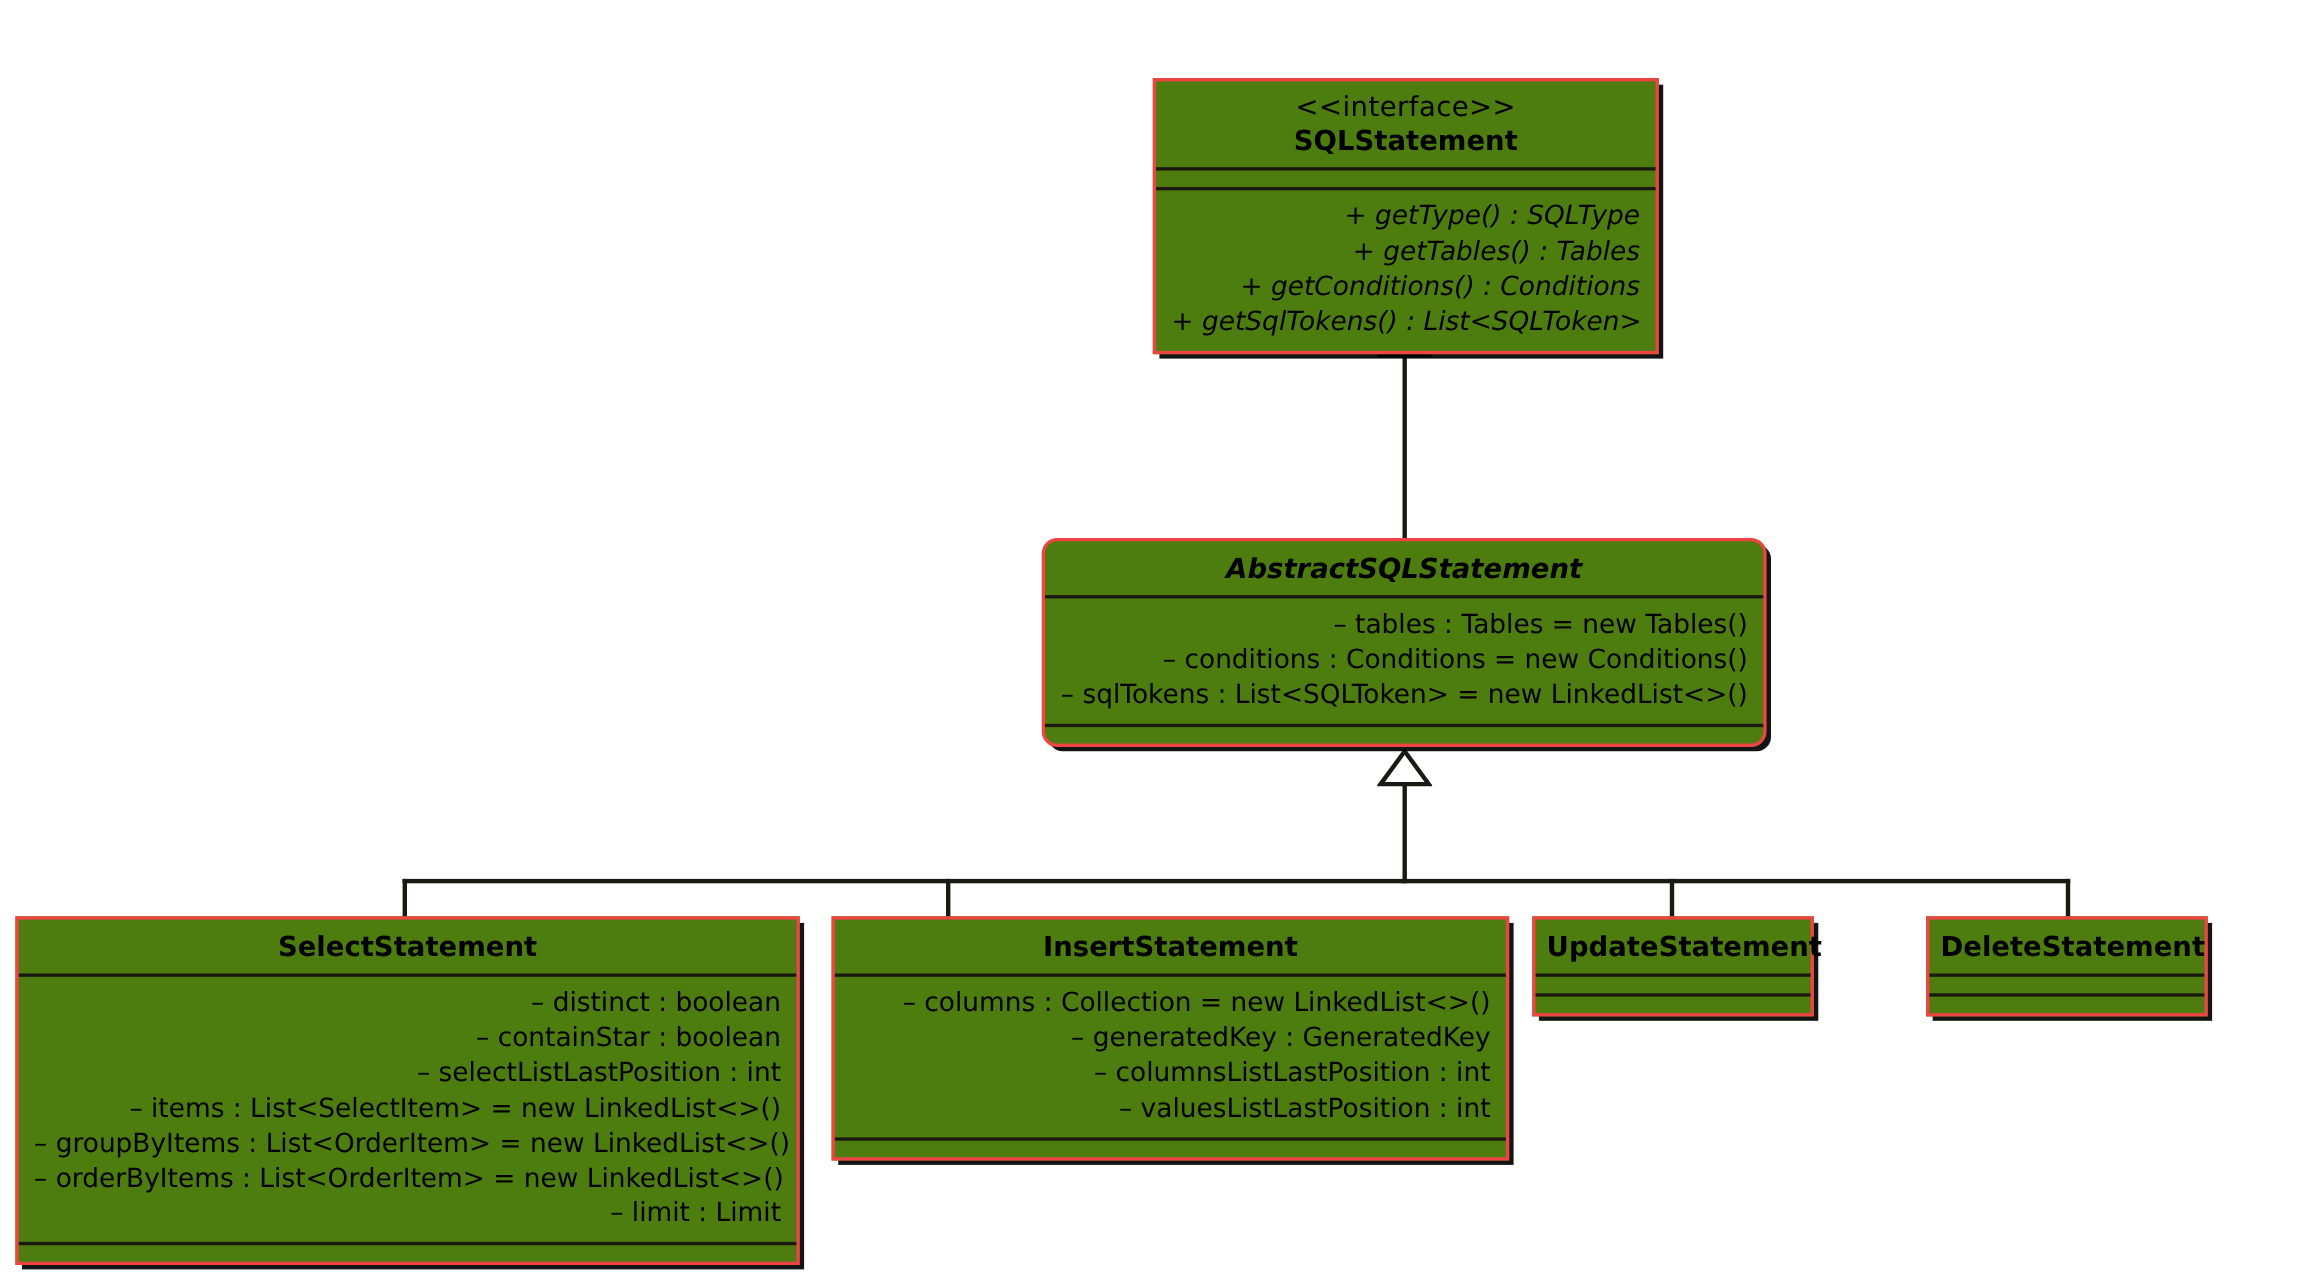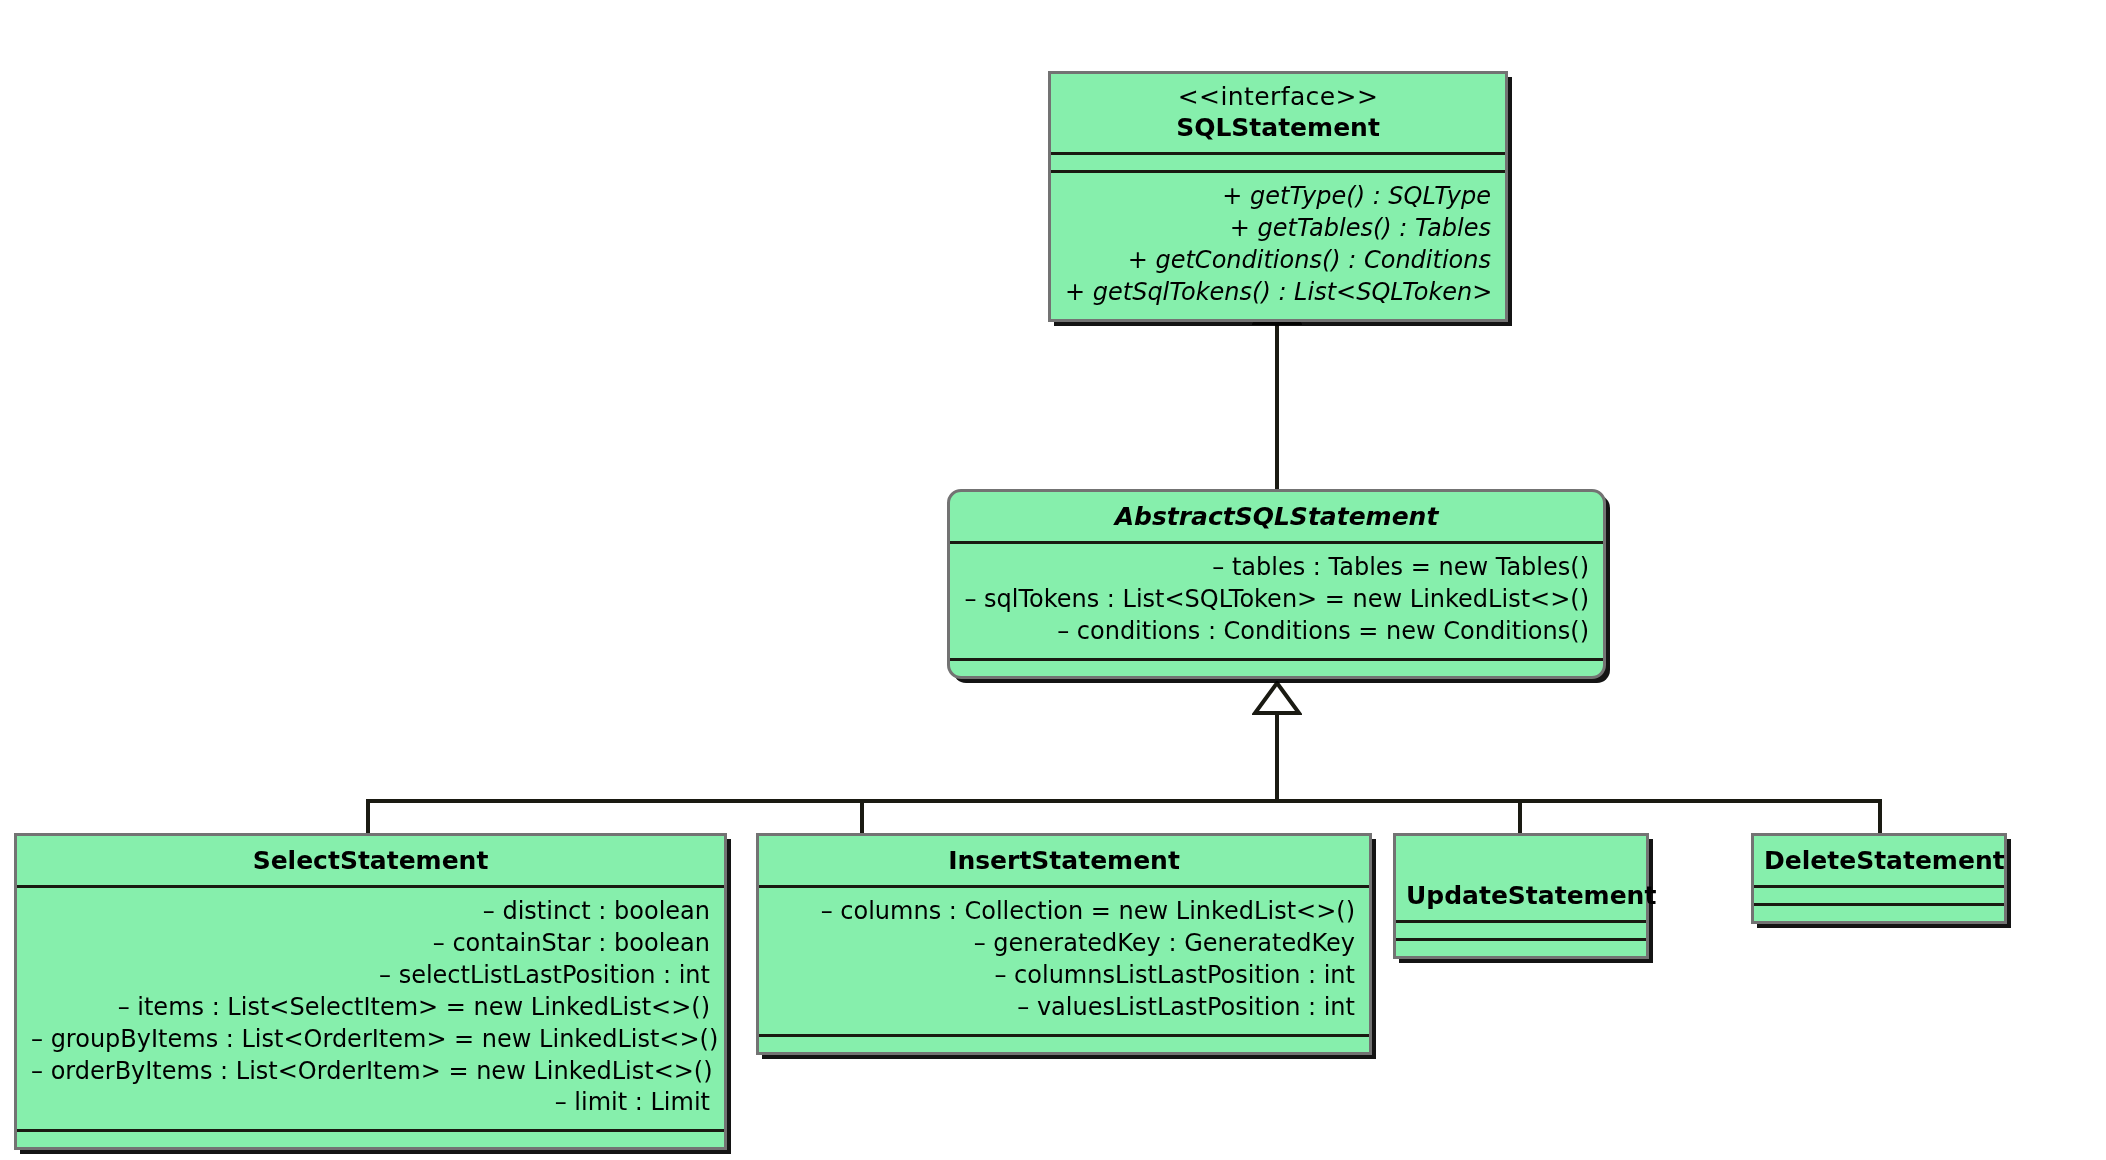--- a/index.html
+++ b/index.html
@@ -16,22 +16,22 @@
     width: 2106px;
     height: 1160px;
     background: #ffffff;
     overflow: hidden;
   }
 
   
   .uml-box {
     position: absolute;
     box-sizing: border-box;
-    background: #86efac;
-    border: 3px solid #737373;
+    background: #4d7c0f;
+    border: 3px solid #ef4444;
     box-shadow: 5px 5px 0 -1px rgba(0,0,0,0.92);
     z-index: 5;
   }
 
   .compartment {
     box-sizing: border-box;
     position: relative;
   }
   .compartment + .compartment {
     border-top: 3px solid #1a1a12;
@@ -125,22 +125,22 @@
       <div class="member italic">+ getSqlTokens() : List&lt;SQLToken&gt;</div>
     </div>
   </div>
 
   <div class="uml-box" style="left:947px; top:489px; width:659px;border-radius:14px;">
     <div class="compartment box-title" style="padding-top:9px; padding-bottom:9px;">
       <span class="cls-name abstract">AbstractSQLStatement</span>
     </div>
     <div class="compartment members">
       <div class="member">– tables : Tables = new Tables()</div>
+      <div class="member">– conditions : Conditions = new Conditions()</div>
       <div class="member">– sqlTokens : List&lt;SQLToken&gt; = new LinkedList&lt;&gt;()</div>
-      <div class="member">– conditions : Conditions = new Conditions()</div>
     </div>
     <div class="compartment members empty"></div>
   </div>
 
   <div class="uml-box" style="left:14px; top:833px; width:713px;">
     <div class="compartment box-title" style="padding-top:9px; padding-bottom:9px;">
       <span class="cls-name">SelectStatement</span>
     </div>
     <div class="compartment members">
       <div class="member">– distinct : boolean</div>
@@ -161,21 +161,21 @@
     <div class="compartment members">
       <div class="member">– columns : Collection = new LinkedList&lt;&gt;()</div>
       <div class="member">– generatedKey : GeneratedKey</div>
       <div class="member">– columnsListLastPosition : int</div>
       <div class="member">– valuesListLastPosition : int</div>
     </div>
     <div class="compartment members empty"></div>
   </div>
 
   <div class="uml-box" style="left:1393px; top:833px; width:256px;">
-    <div class="compartment box-title" style="padding-top:9px; padding-bottom:9px;margin-top:35px;">
+    <div class="compartment box-title" style="padding-top:9px; padding-bottom:9px;">
       <span class="cls-name">UpdateStatement</span>
     </div>
     <div class="compartment members empty"></div>
     <div class="compartment members empty"></div>
   </div>
 
   <div class="uml-box" style="left:1751px; top:833px; width:256px;">
     <div class="compartment box-title" style="padding-top:9px; padding-bottom:9px;">
       <span class="cls-name">DeleteStatement</span>
     </div>

